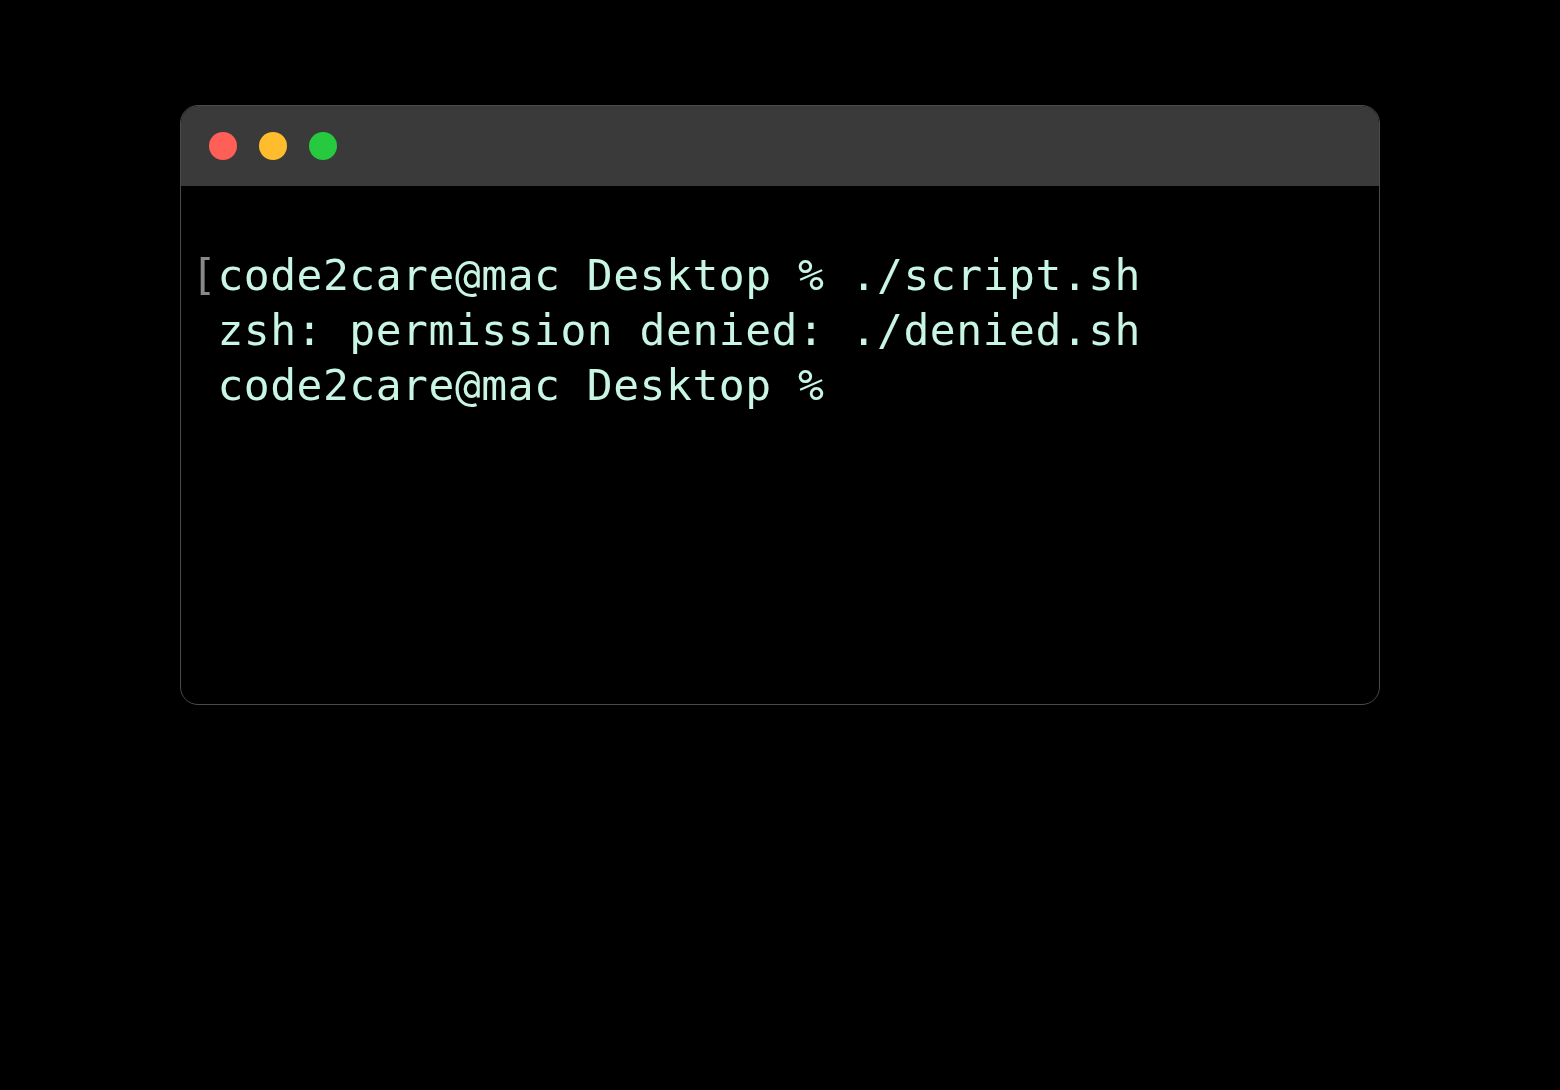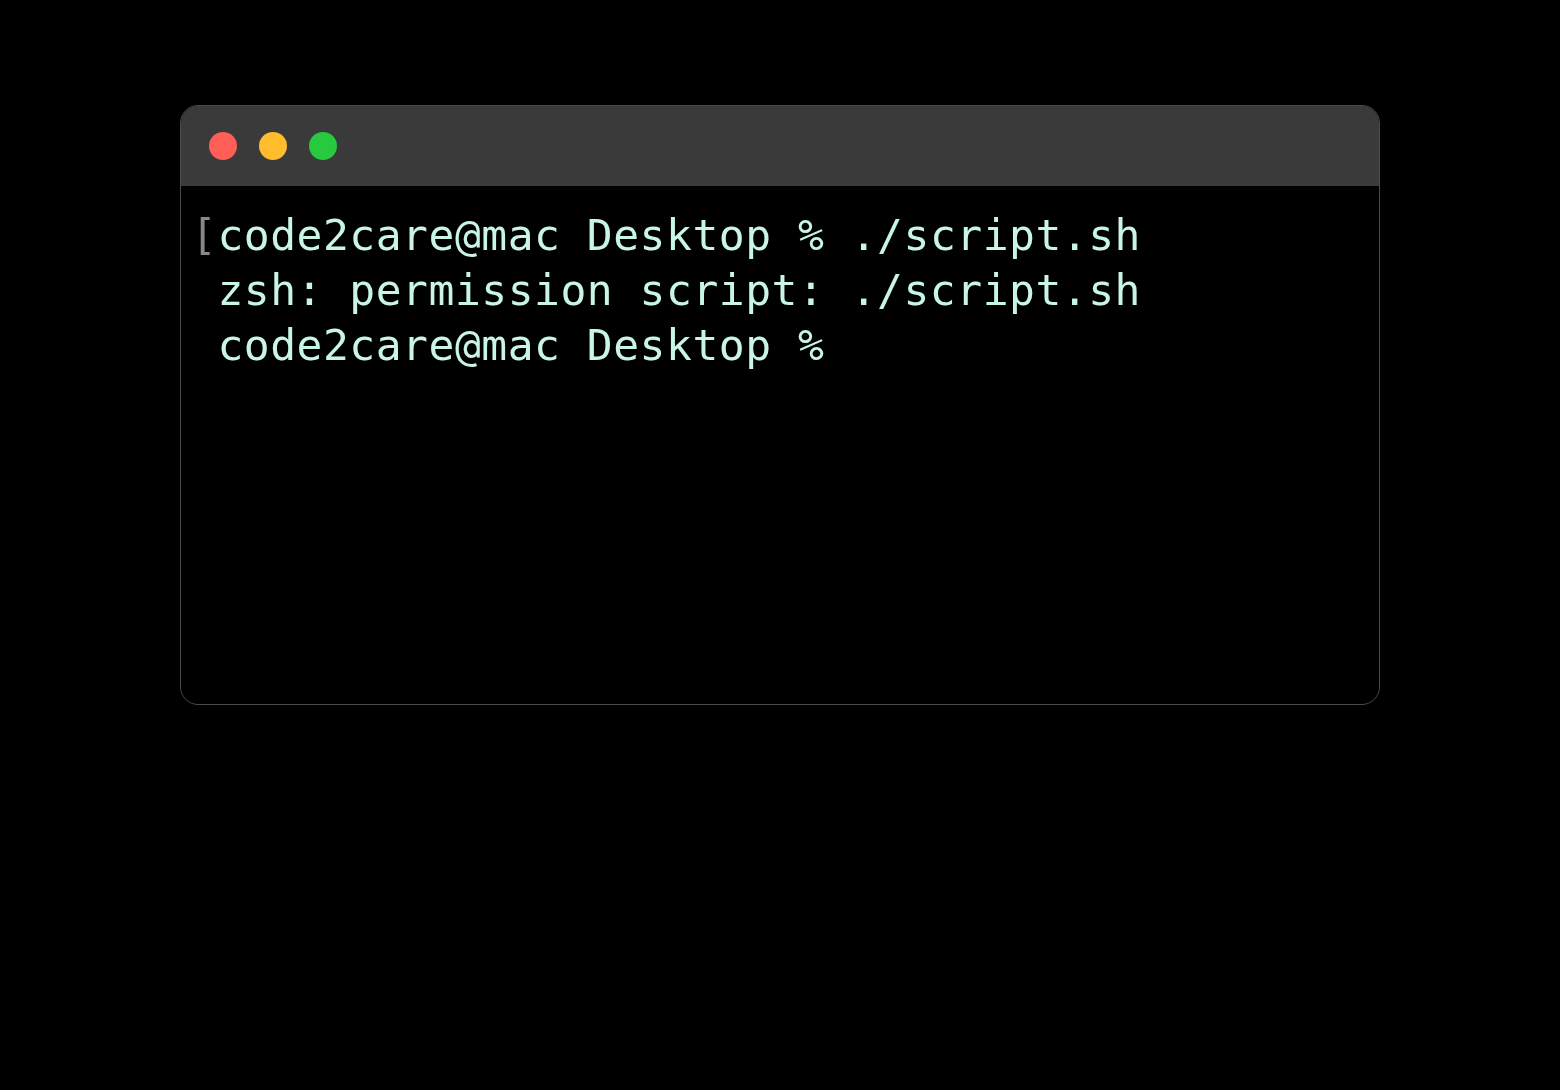--- a/index.html
+++ b/index.html
@@ -56,20 +56,21 @@
       background: #27c93f;
     }
     
     .terminal-body {
       padding: 22px 10px;
       font-family: "SF Mono", "Menlo", "Monaco", "Consolas", monospace;
       font-size: 43px;
       line-height: 1.28;
       color: #c8f5e4;
       letter-spacing: 0.5px;
+      margin-top: 40px;
     }
     
     .line {
       white-space: pre;
     }
     
     .bracket {
       color: #888888;
     }
     
@@ -81,16 +82,16 @@
 <body>
 
 <div class="terminal-window">
   <div class="title-bar">
     <div class="traffic-light red"></div>
     <div class="traffic-light yellow"></div>
     <div class="traffic-light green"></div>
   </div>
   <div class="terminal-body">
     <div class="line"><span class="bracket">[</span><span class="prompt-part">code2care@mac Desktop % </span><span class="prompt-part">./script.sh</span></div>
-    <div class="line"> zsh: permission script: ./script.sh</div>
+    <div class="line"> zsh: permission denied: ./denied.sh</div>
     <div class="line"> code2care@mac Desktop % </div>
   </div>
 </div>
 
 </body></html>

